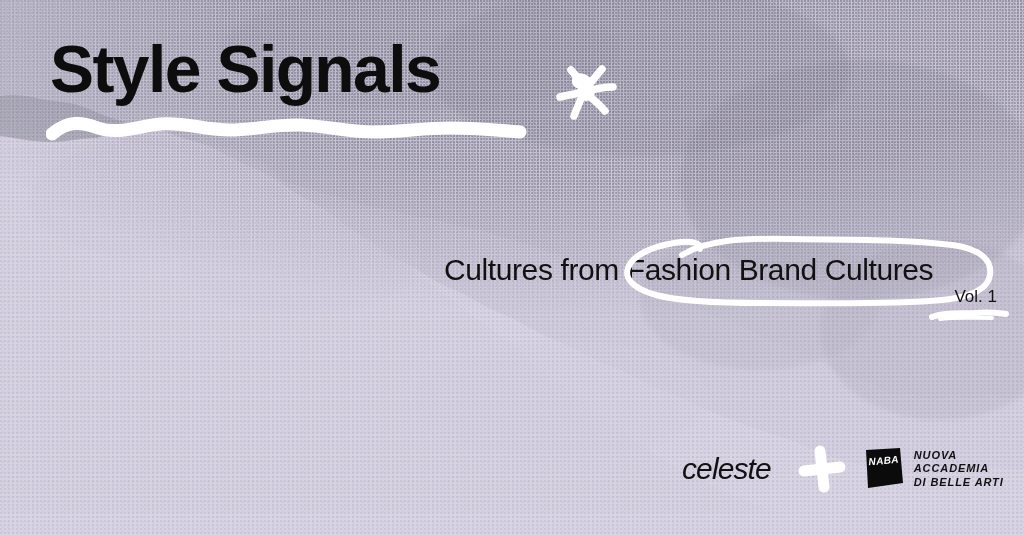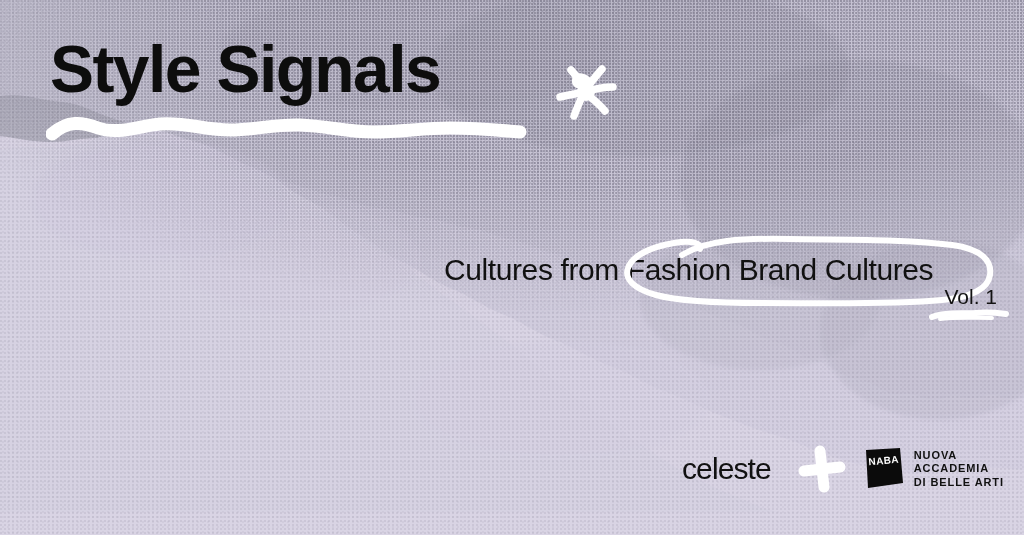--- a/index.html
+++ b/index.html
@@ -115,21 +115,21 @@
     left: 900px;
     top: 286px;
     width: 110px;
     height: 40px;
   }
   #volume-label {
     position: absolute;
     right: 13px;
     top: 0;
     margin: 0;
-    font-size: 21px;
+    font-size: 17px;
     line-height: 22px;
     font-weight: 400;
     color: #131313;
     white-space: nowrap;
   }
   #volume-underline {
     position: absolute;
     right: 0;
     top: 19px;
     width: 84px;
@@ -137,20 +137,21 @@
   }
 
   
   #footer-logos {
     position: absolute;
     left: 680;
     top: 440px;
     display: flex;
     align-items: center;
     gap: 0;
+    font-style: italic;
   }
   #footer-logos { left: 682px; }
 
   #celeste-logo {
     font-size: 30px;
     line-height: 34px;
     font-weight: 400;
     letter-spacing: -0.9px;
     color: #111111;
     white-space: nowrap;

